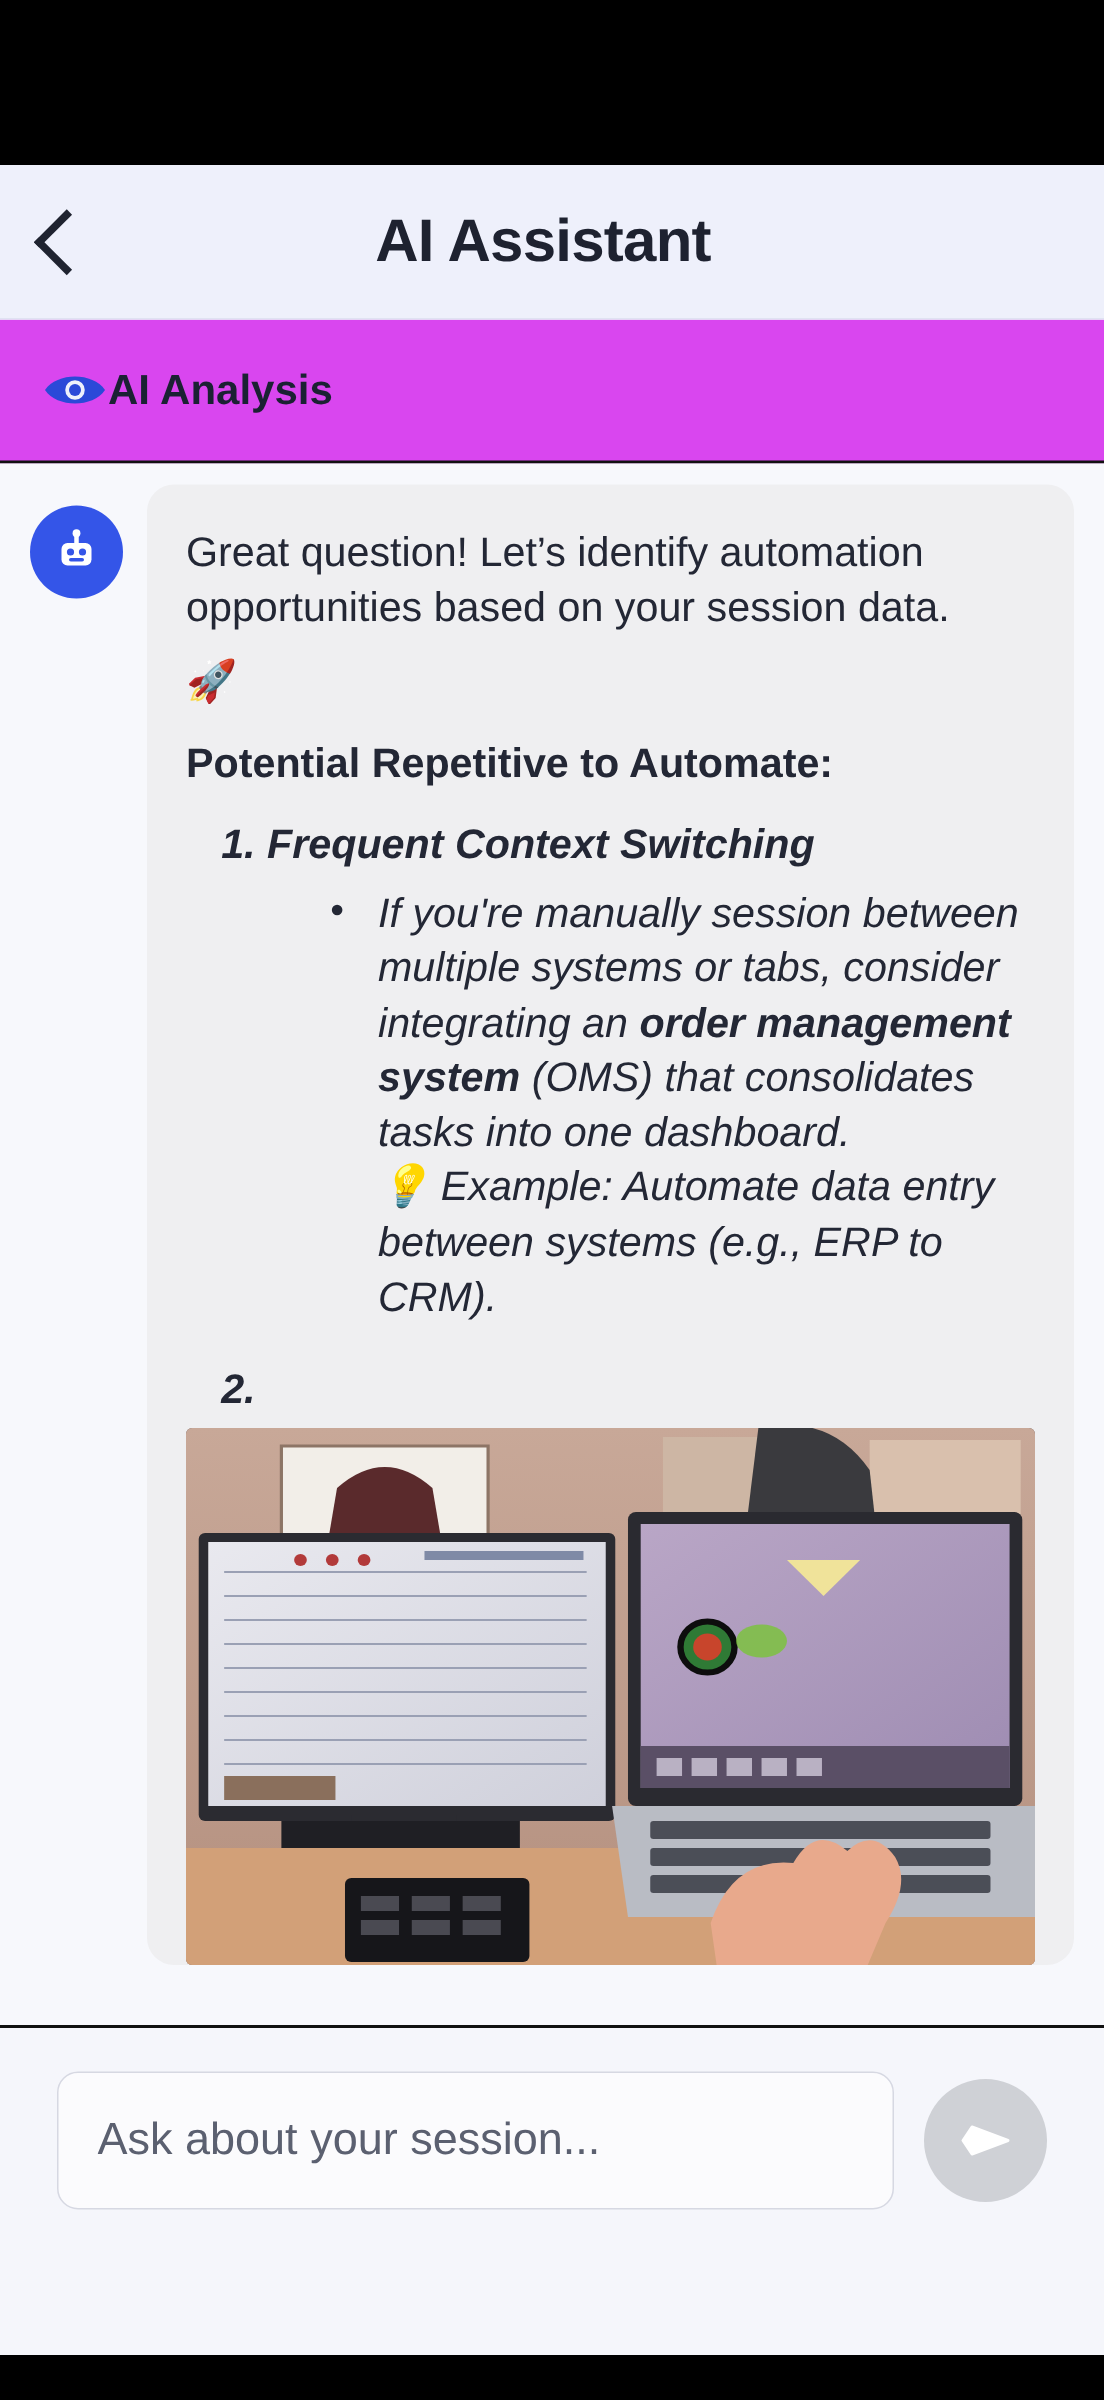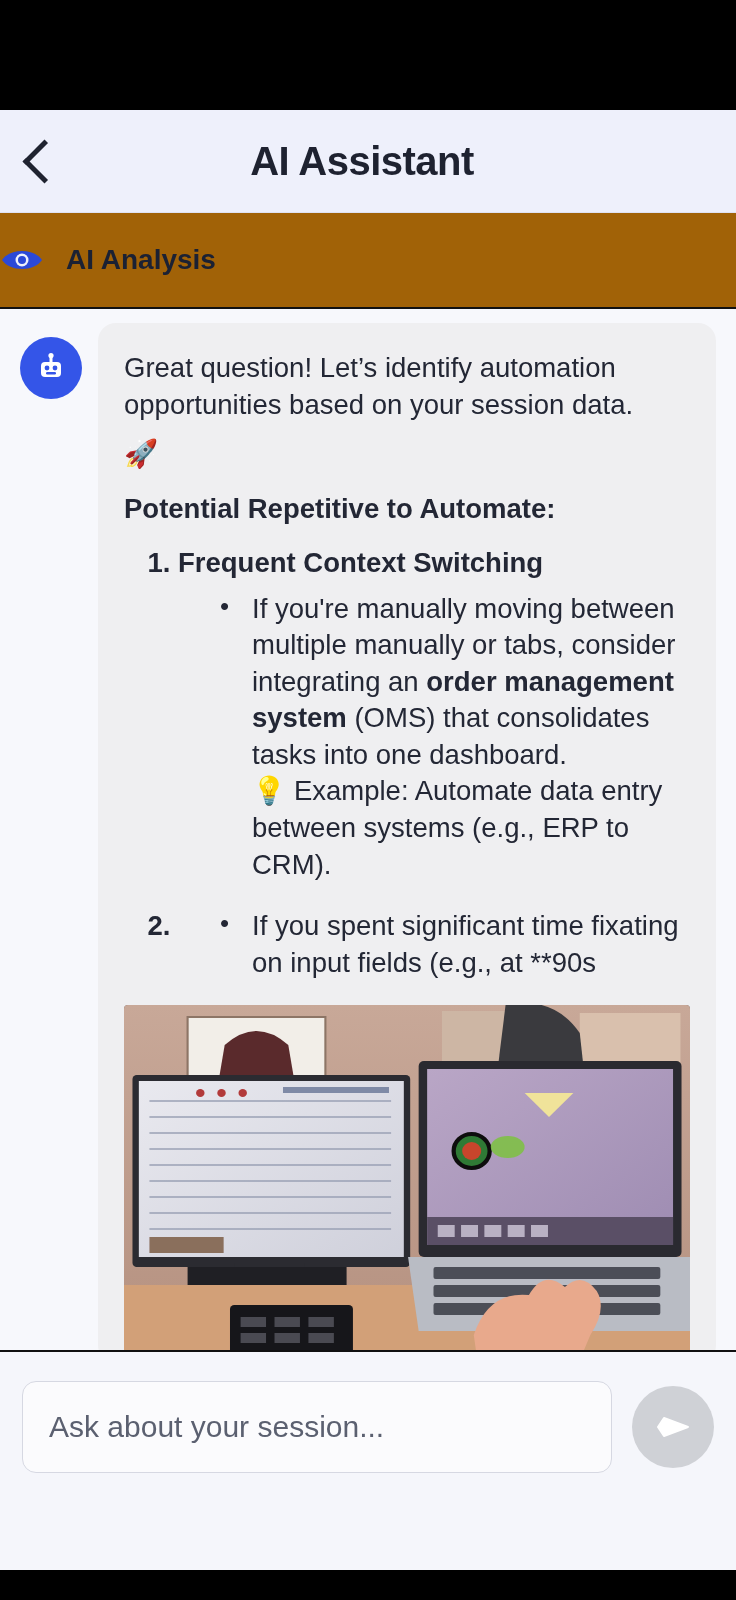--- a/index.html
+++ b/index.html
@@ -66,25 +66,25 @@
     font-size: 40px;
     font-weight: bold;
     color: #1e2230;
     letter-spacing: -0.5px;
     pointer-events: none;
   }
   
   .subtab {
     flex: 0 0 auto;
     height: 94px;
-    background: #a16207;
-    display: flex;
-    align-items: center;
+    background: #d946ef;
+    display: flex;
+    align-items: center;
+    padding-left: 28px;
     border-bottom: 2px solid #111;
-    gap: 22px;
   }
   .eye-icon {
     width: 44px;
     height: 44px;
     display: flex;
     align-items: center;
     justify-content: center;
   }
   .subtab-label {
     font-size: 28px;
@@ -137,20 +137,21 @@
     margin: 0 0 16px 0;
   }
   ol.numlist {
     margin: 0;
     padding-left: 54px;
   }
   ol.numlist > li {
     font-weight: bold;
     font-size: 27.5px;
     margin-bottom: 8px;
+    font-style: italic;
   }
   ul.bullets {
     margin: 10px 0 24px 0;
     padding-left: 42px;
     list-style: none;
   }
   ul.bullets > li {
     font-weight: normal;
     position: relative;
     padding-left: 32px;
@@ -173,21 +174,21 @@
     position: relative;
     background: #6d5f62;
   }
   
   .composer {
     flex: 0 0 auto;
     height: 150px;
     background: #f5f6fb;
     display: flex;
     align-items: center;
-    padding: 0 22px;
+    padding: 0 38px;
     gap: 20px;
   }
   .input-wrap {
     flex: 1 1 auto;
   }
   .chat-input {
     width: 100%;
     box-sizing: border-box;
     height: 92px;
     border: 1px solid #d6d8e2;
@@ -266,33 +267,28 @@
         <div class="bubble">
           <p>Great question! Let’s identify automation opportunities based on your session data.</p>
           <p class="emoji-line">🚀</p>
           <p class="bold-head">Potential Repetitive to Automate:</p>
 
           <ol class="numlist">
             <li>
               <span>Frequent Context Switching</span>
               <ul class="bullets">
                 <li>
-                  <span>If you're manually moving between multiple manually or tabs, consider integrating an </span><span class="inline-b">order management system</span><span> (OMS) that consolidates tasks into one dashboard.</span>
+                  <span>If you're manually session between multiple systems or tabs, consider integrating an </span><span class="inline-b">order management system</span><span> (OMS) that consolidates tasks into one dashboard.</span>
                   <br>
                   <span>💡</span>
                   <span>Example: Automate data entry between systems (e.g., ERP to CRM).</span>
                 </li>
               </ul>
             </li>
             <li>
-              <ul class="bullets">
-                <li>
-                  <span>If you spent significant time fixating on input fields (e.g., at **90s</span>
-                </li>
-              </ul>
             </li>
           </ol>
 
           <div class="thumb">
             <svg width="100%" height="100%" viewBox="0 0 534 358" preserveAspectRatio="none">
               <defs>
                 <linearGradient id="wallg" x1="0" y1="0" x2="0" y2="1">
                   <stop offset="0%" stop-color="#c8a898"></stop>
                   <stop offset="100%" stop-color="#b4907f"></stop>
                 </linearGradient>

